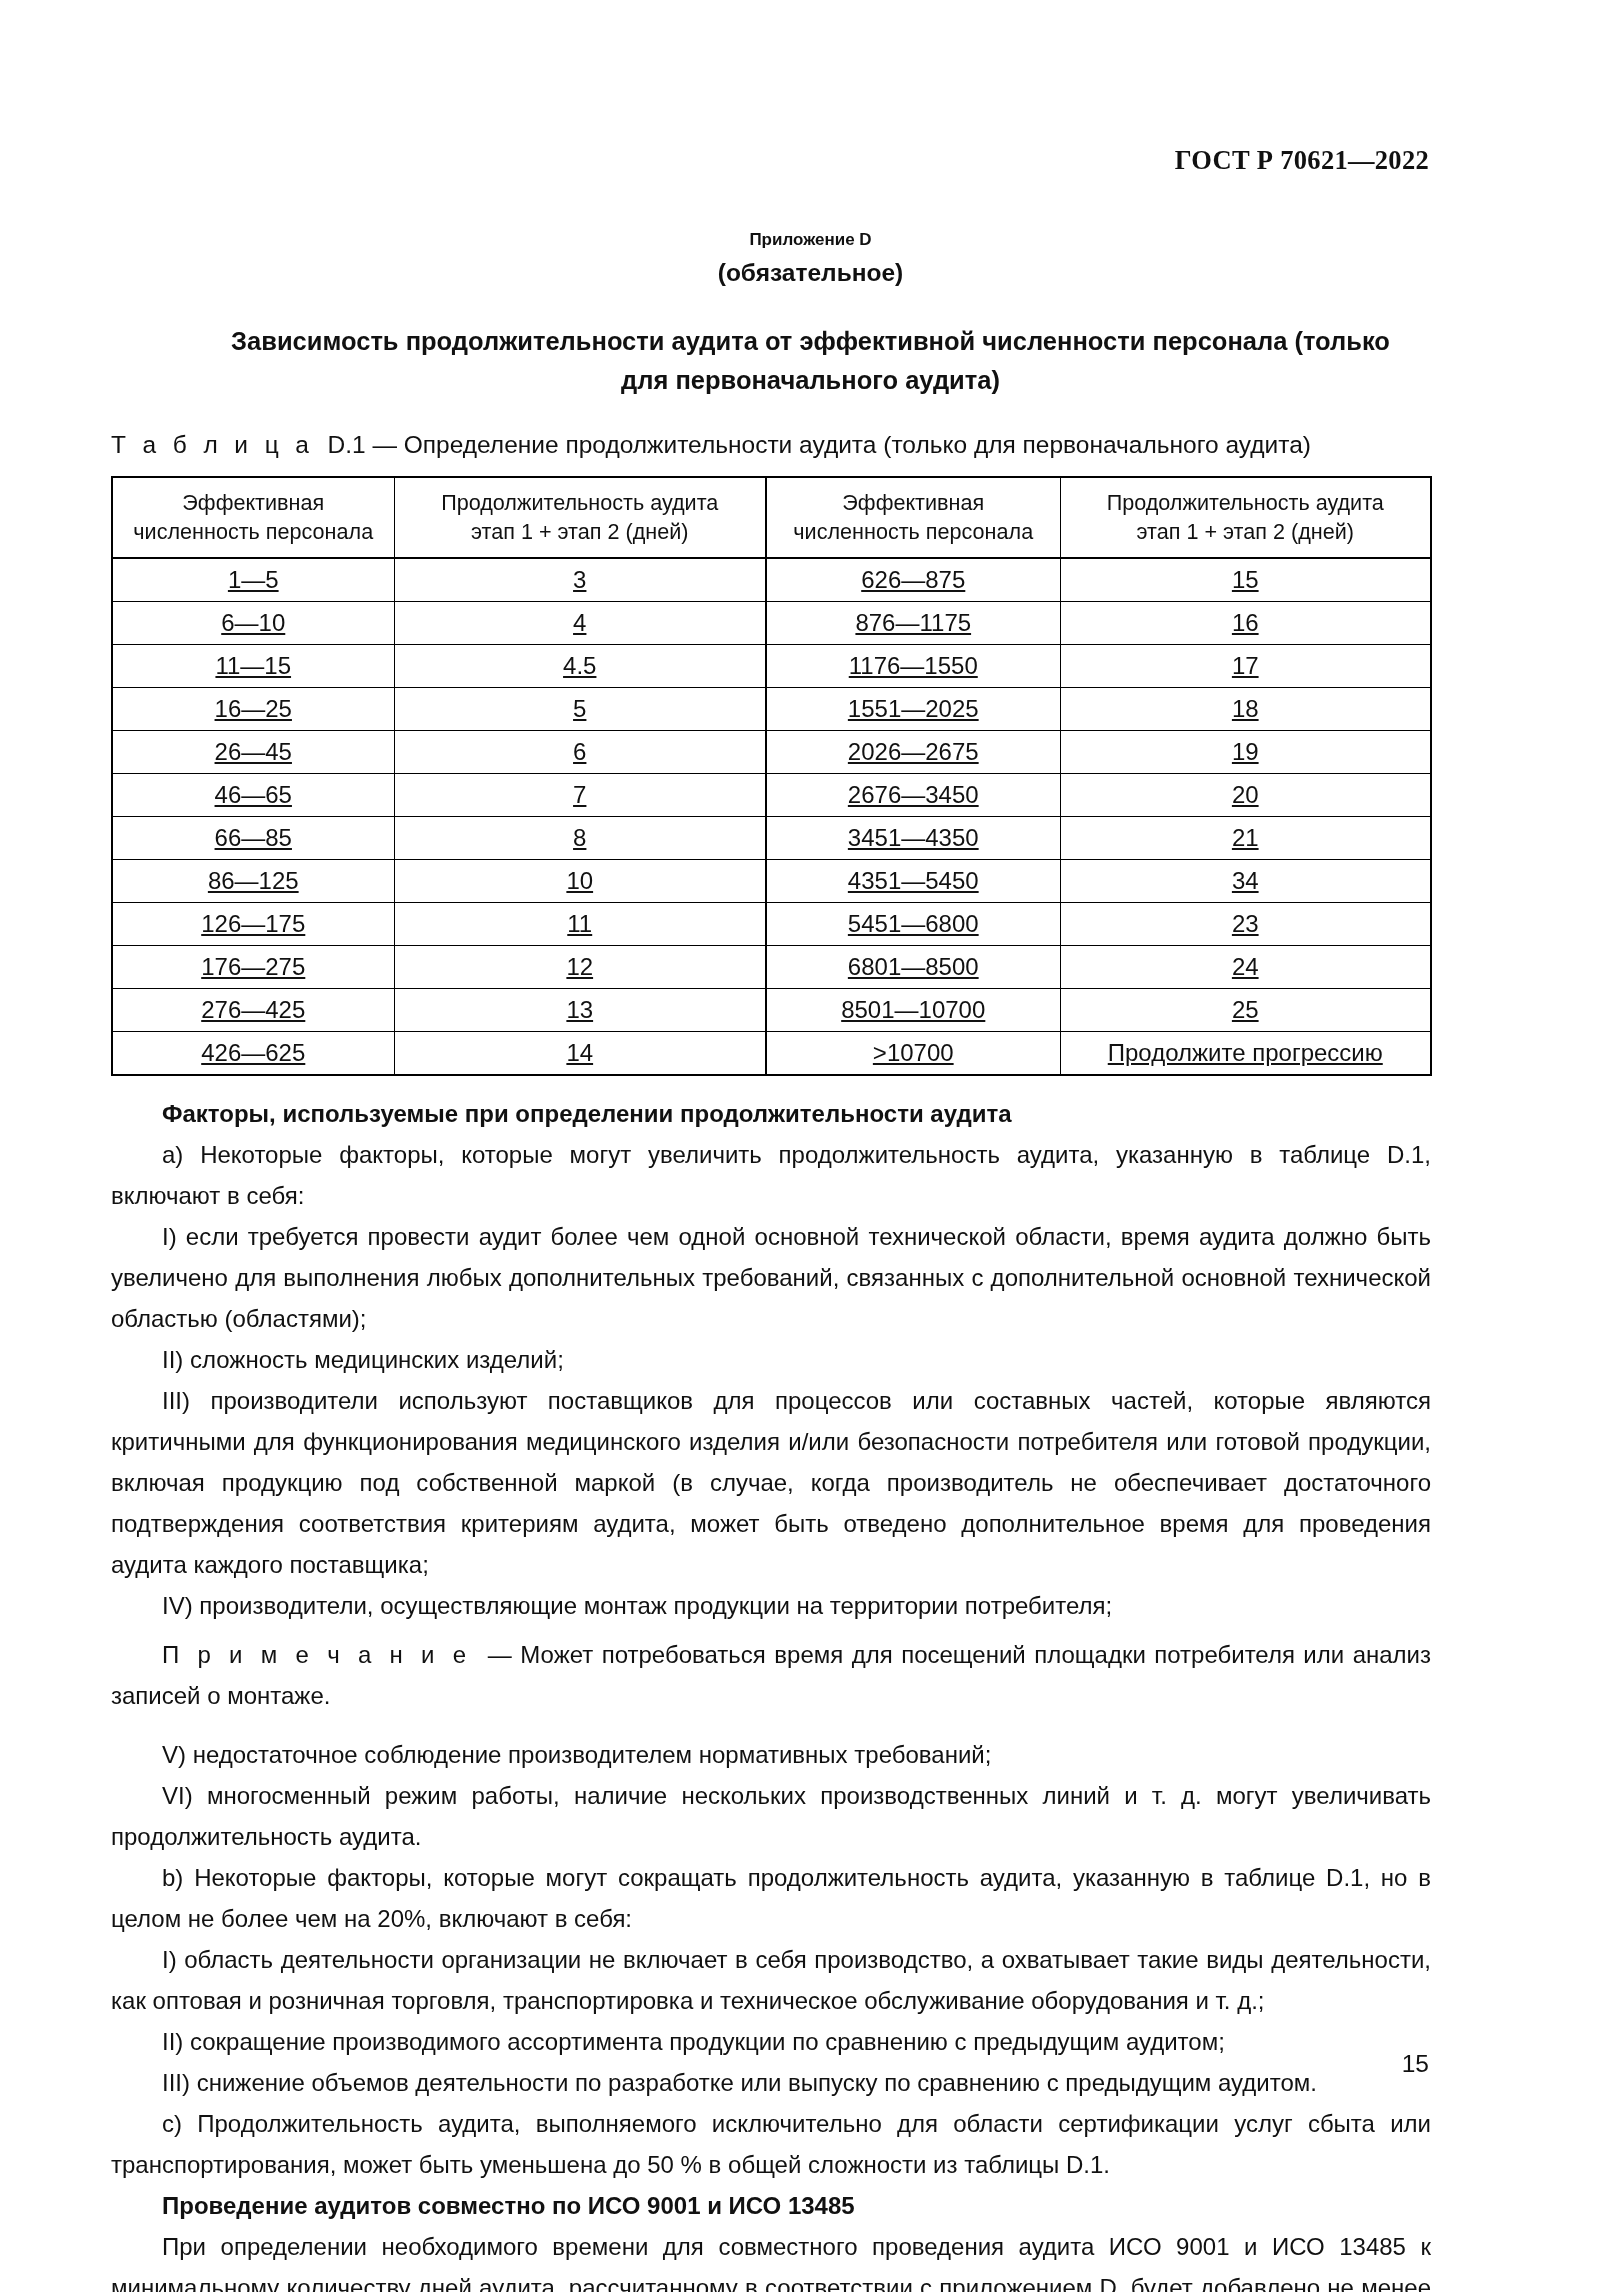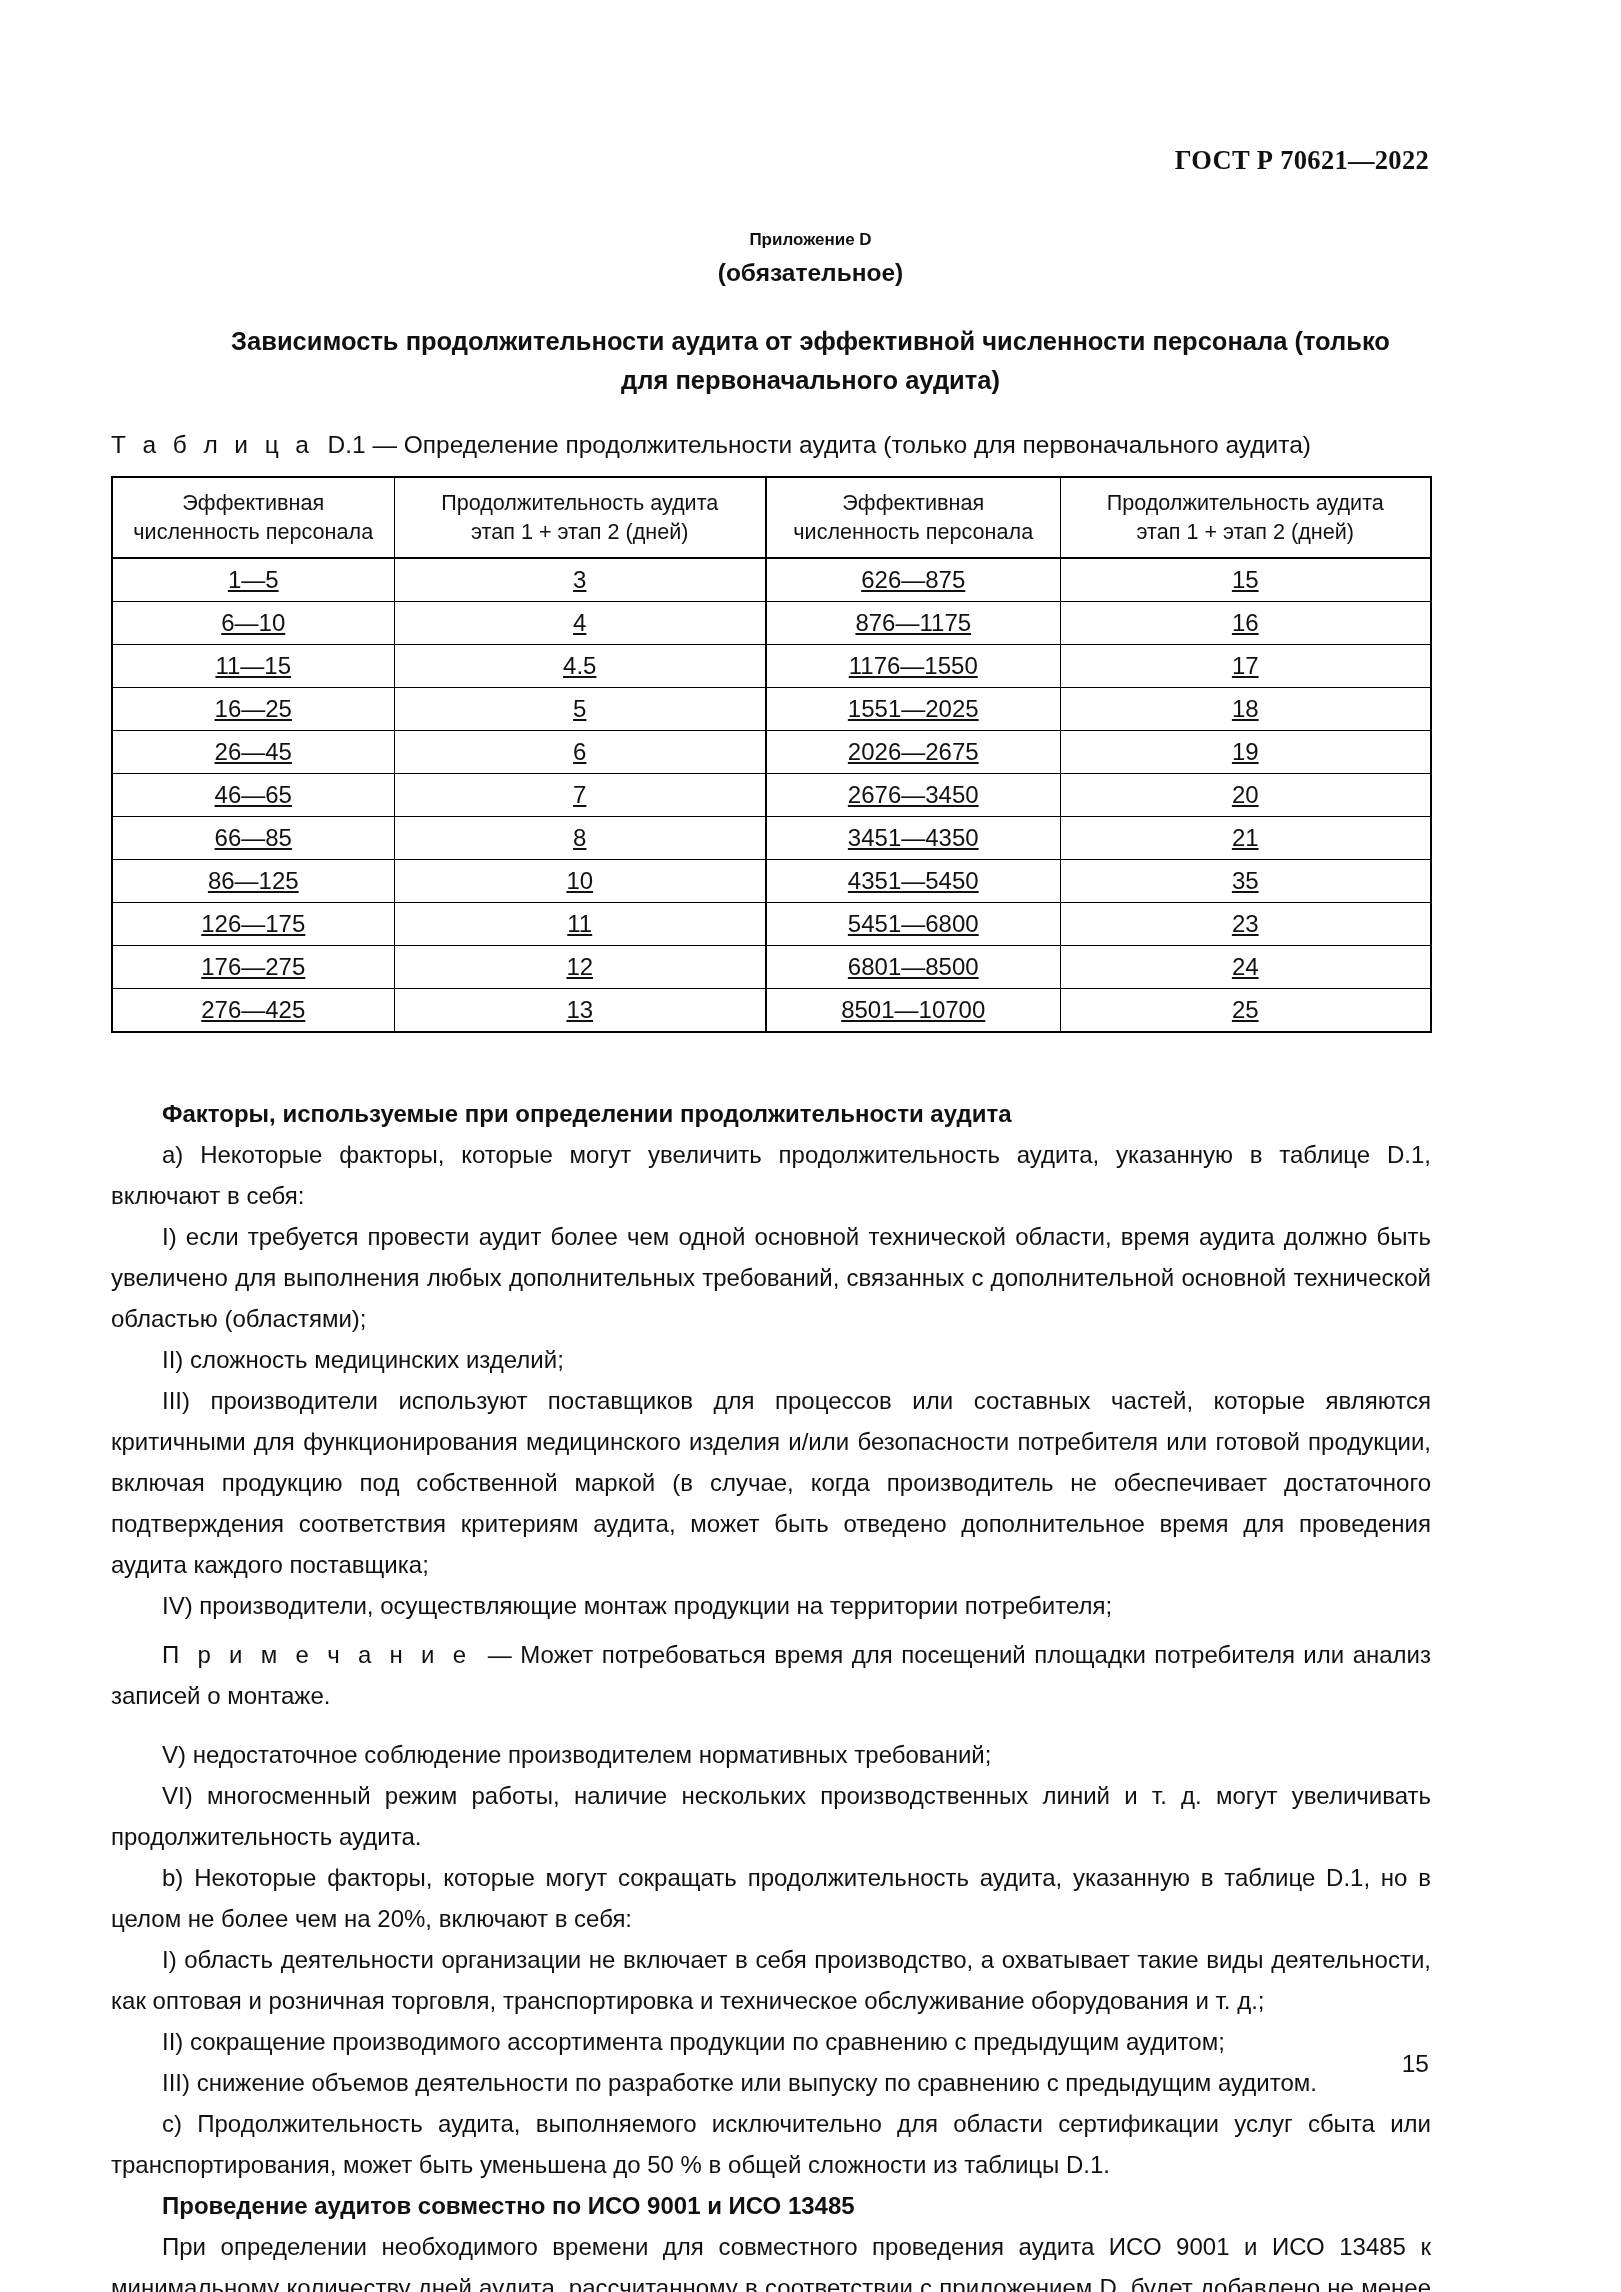--- a/index.html
+++ b/index.html
@@ -230,39 +230,45 @@
         <tr>
           <td>66—85</td>
           <td>8</td>
           <td class="sep-major">3451—4350</td>
           <td>21</td>
         </tr>
         <tr>
           <td>86—125</td>
           <td>10</td>
           <td class="sep-major">4351—5450</td>
-          <td>35</td>
+          <td>34</td>
         </tr>
         <tr>
           <td>126—175</td>
           <td>11</td>
           <td class="sep-major">5451—6800</td>
           <td>23</td>
         </tr>
         <tr>
           <td>176—275</td>
           <td>12</td>
           <td class="sep-major">6801—8500</td>
           <td>24</td>
         </tr>
         <tr>
           <td>276—425</td>
           <td>13</td>
           <td class="sep-major">8501—10700</td>
           <td>25</td>
+        </tr>
+        <tr>
+          <td>426—625</td>
+          <td>14</td>
+          <td class="sep-major">&gt;10700</td>
+          <td>Продолжите прогрессию</td>
         </tr>
       </tbody>
   </table>
 
   <div class="body-text">
     <p class="bold">Факторы, используемые при определении продолжительности аудита</p>
     <p>a) Некоторые факторы, которые могут увеличить продолжительность аудита, указанную в таблице D.1, включают в себя:</p>
     <p>I) если требуется провести аудит более чем одной основной технической области, время аудита должно быть увеличено для выполнения любых дополнительных требований, связанных с дополнительной основной технической областью (областями);</p>
     <p>II) сложность медицинских изделий;</p>
     <p>III) производители используют поставщиков для процессов или составных частей, которые являются критичными для функционирования медицинского изделия и/или безопасности потребителя или готовой продукции, включая продукцию под собственной маркой (в случае, когда производитель не обеспечивает достаточного подтверждения соответствия критериям аудита, может быть отведено дополнительное время для проведения аудита каждого поставщика;</p>

